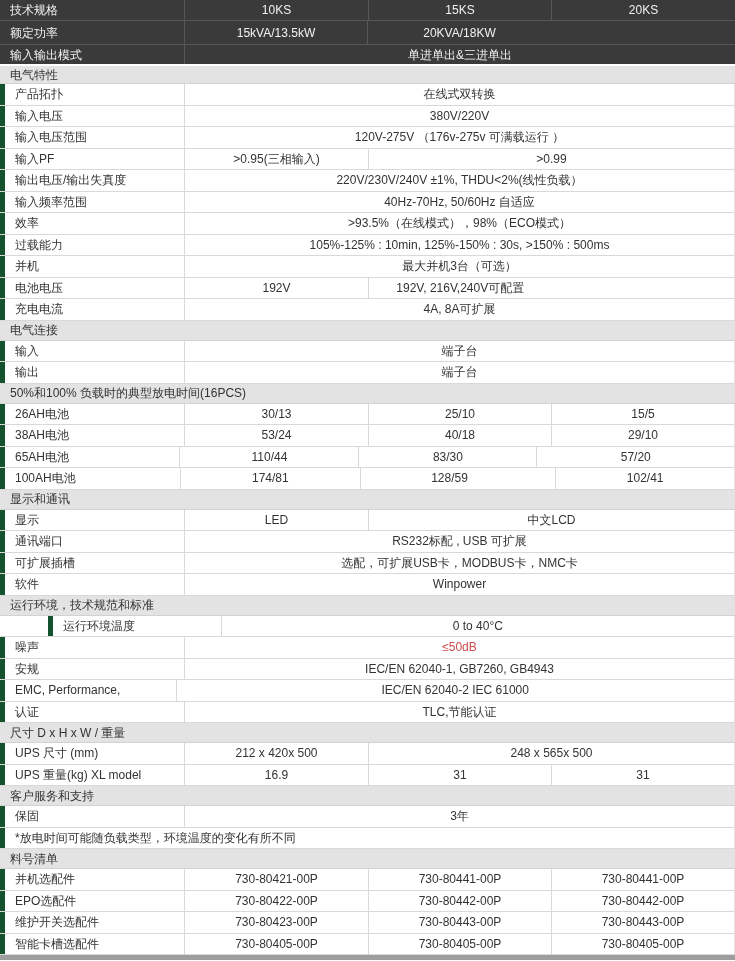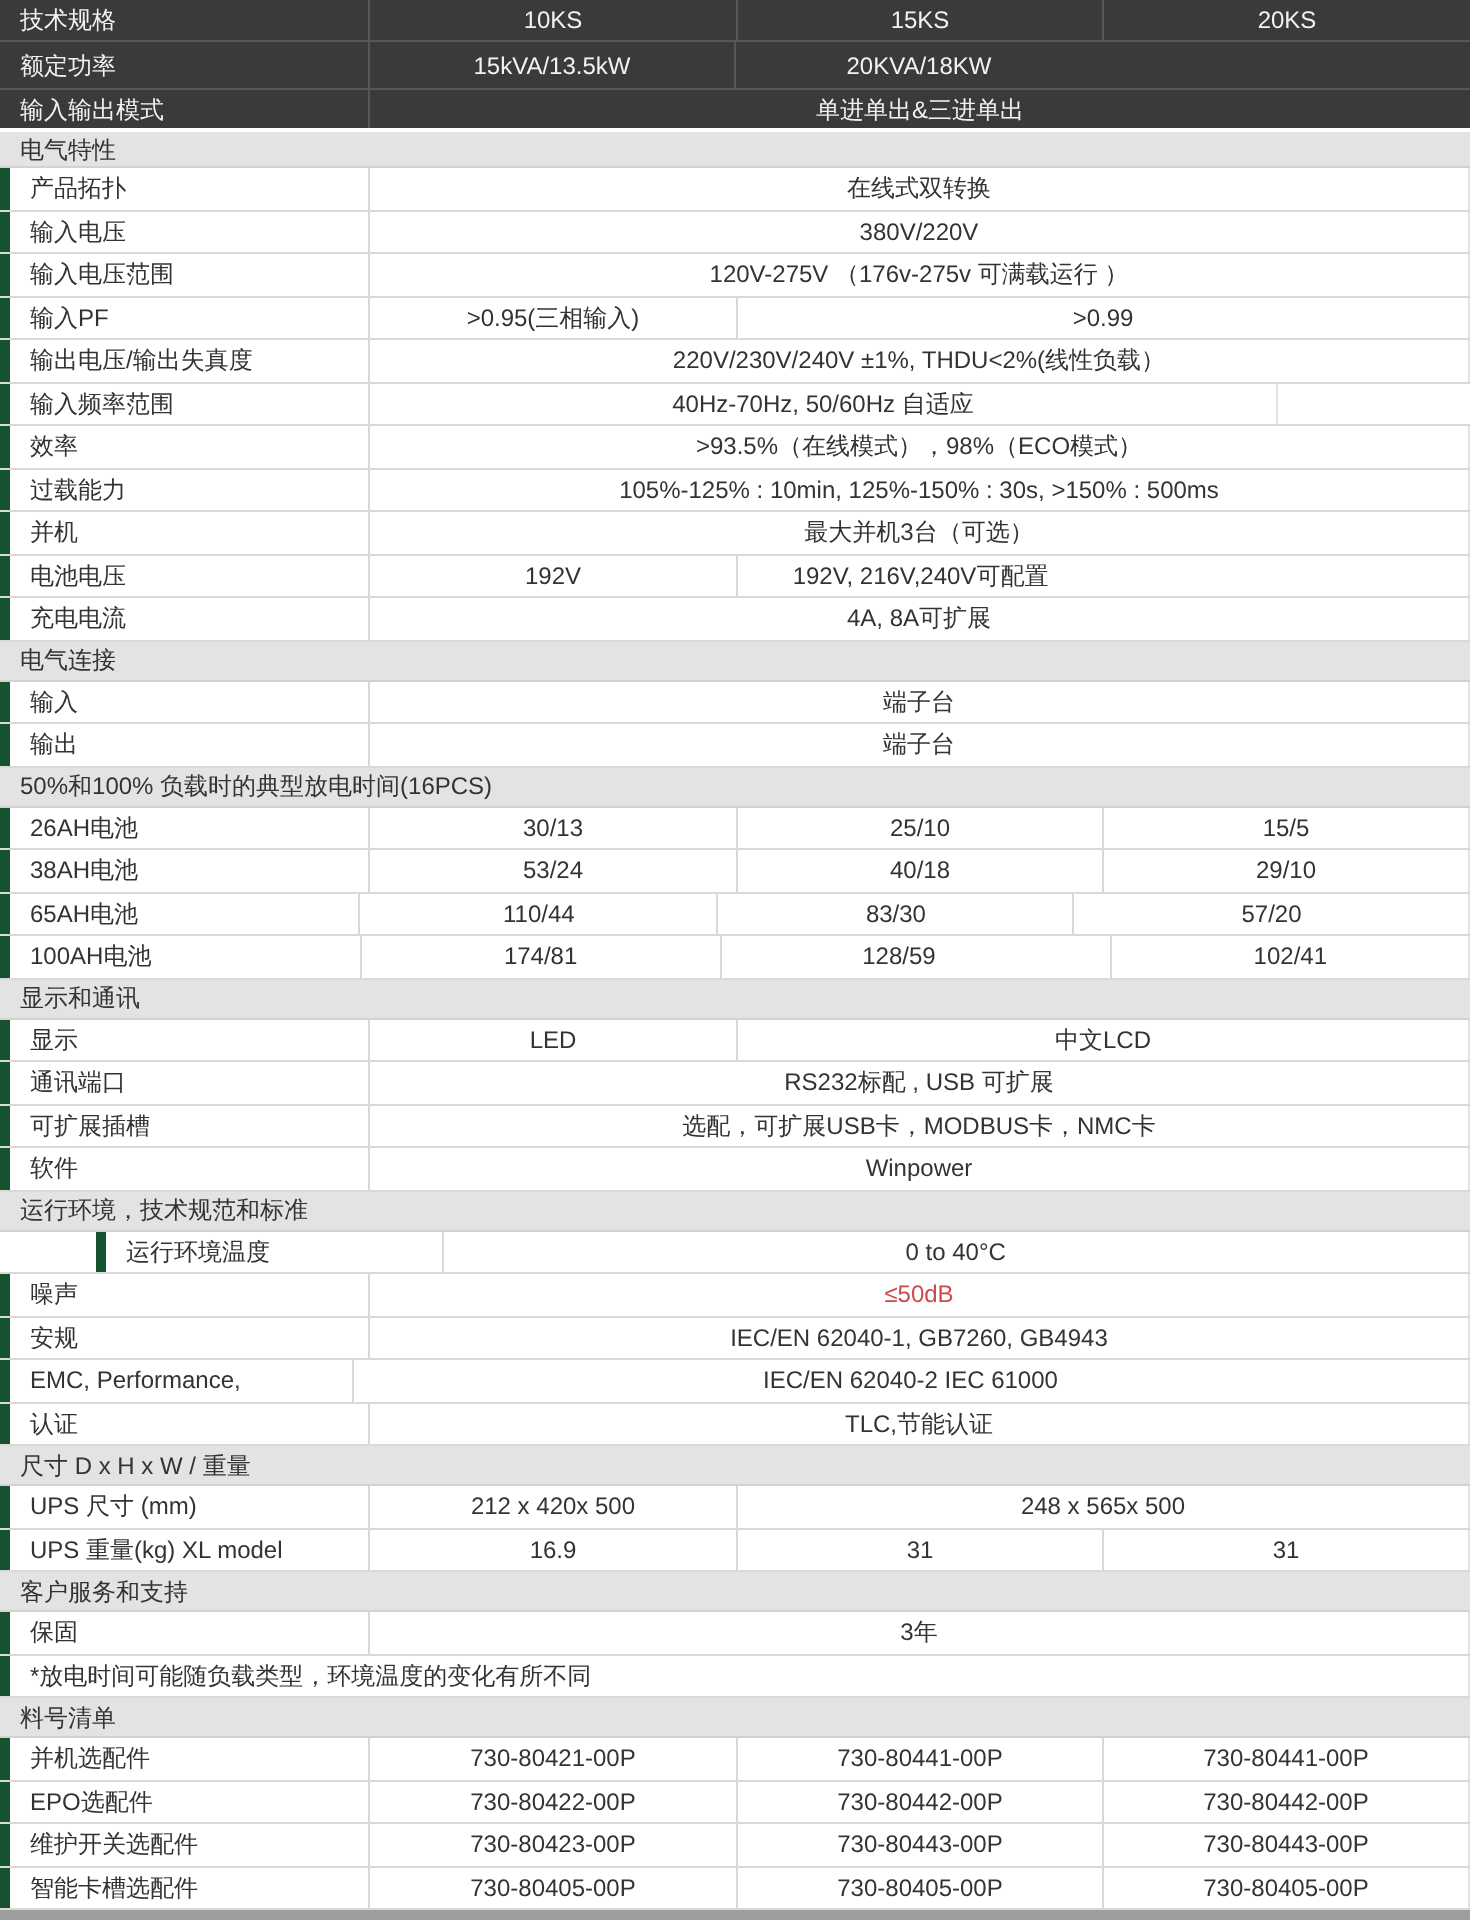--- a/index.html
+++ b/index.html
@@ -73,21 +73,21 @@
         <div class="cell left lab" style="width: 184px;">输入PF</div>
         <div class="cell v" style="width: 184px;">&gt;0.95(三相输入)</div>
         <div class="cell v" style="width: 367px;">&gt;0.99</div>
       </div>
       <div class="row data">
         <div class="cell left lab" style="width: 184px;">输出电压/输出失真度</div>
         <div class="cell v" style="width: 551px;">220V/230V/240V ±1%, THDU&lt;2%(线性负载）</div>
       </div>
       <div class="row data">
         <div class="cell left lab" style="width: 184px;">输入频率范围</div>
-        <div class="cell v" style="width: 455px;">40Hz-70Hz, 50/60Hz 自适应</div>
+        <div class="cell v" style="width: 551px;">40Hz-70Hz, 50/60Hz 自适应</div>
       </div>
       <div class="row data">
         <div class="cell left lab" style="width: 184px;">效率</div>
         <div class="cell v" style="width: 551px;">&gt;93.5%（在线模式），98%（ECO模式）</div>
       </div>
       <div class="row data">
         <div class="cell left lab" style="width: 184px;">过载能力</div>
         <div class="cell v" style="width: 551px;">105%-125% : 10min, 125%-150% : 30s, &gt;150% : 500ms</div>
       </div>
       <div class="row data">

